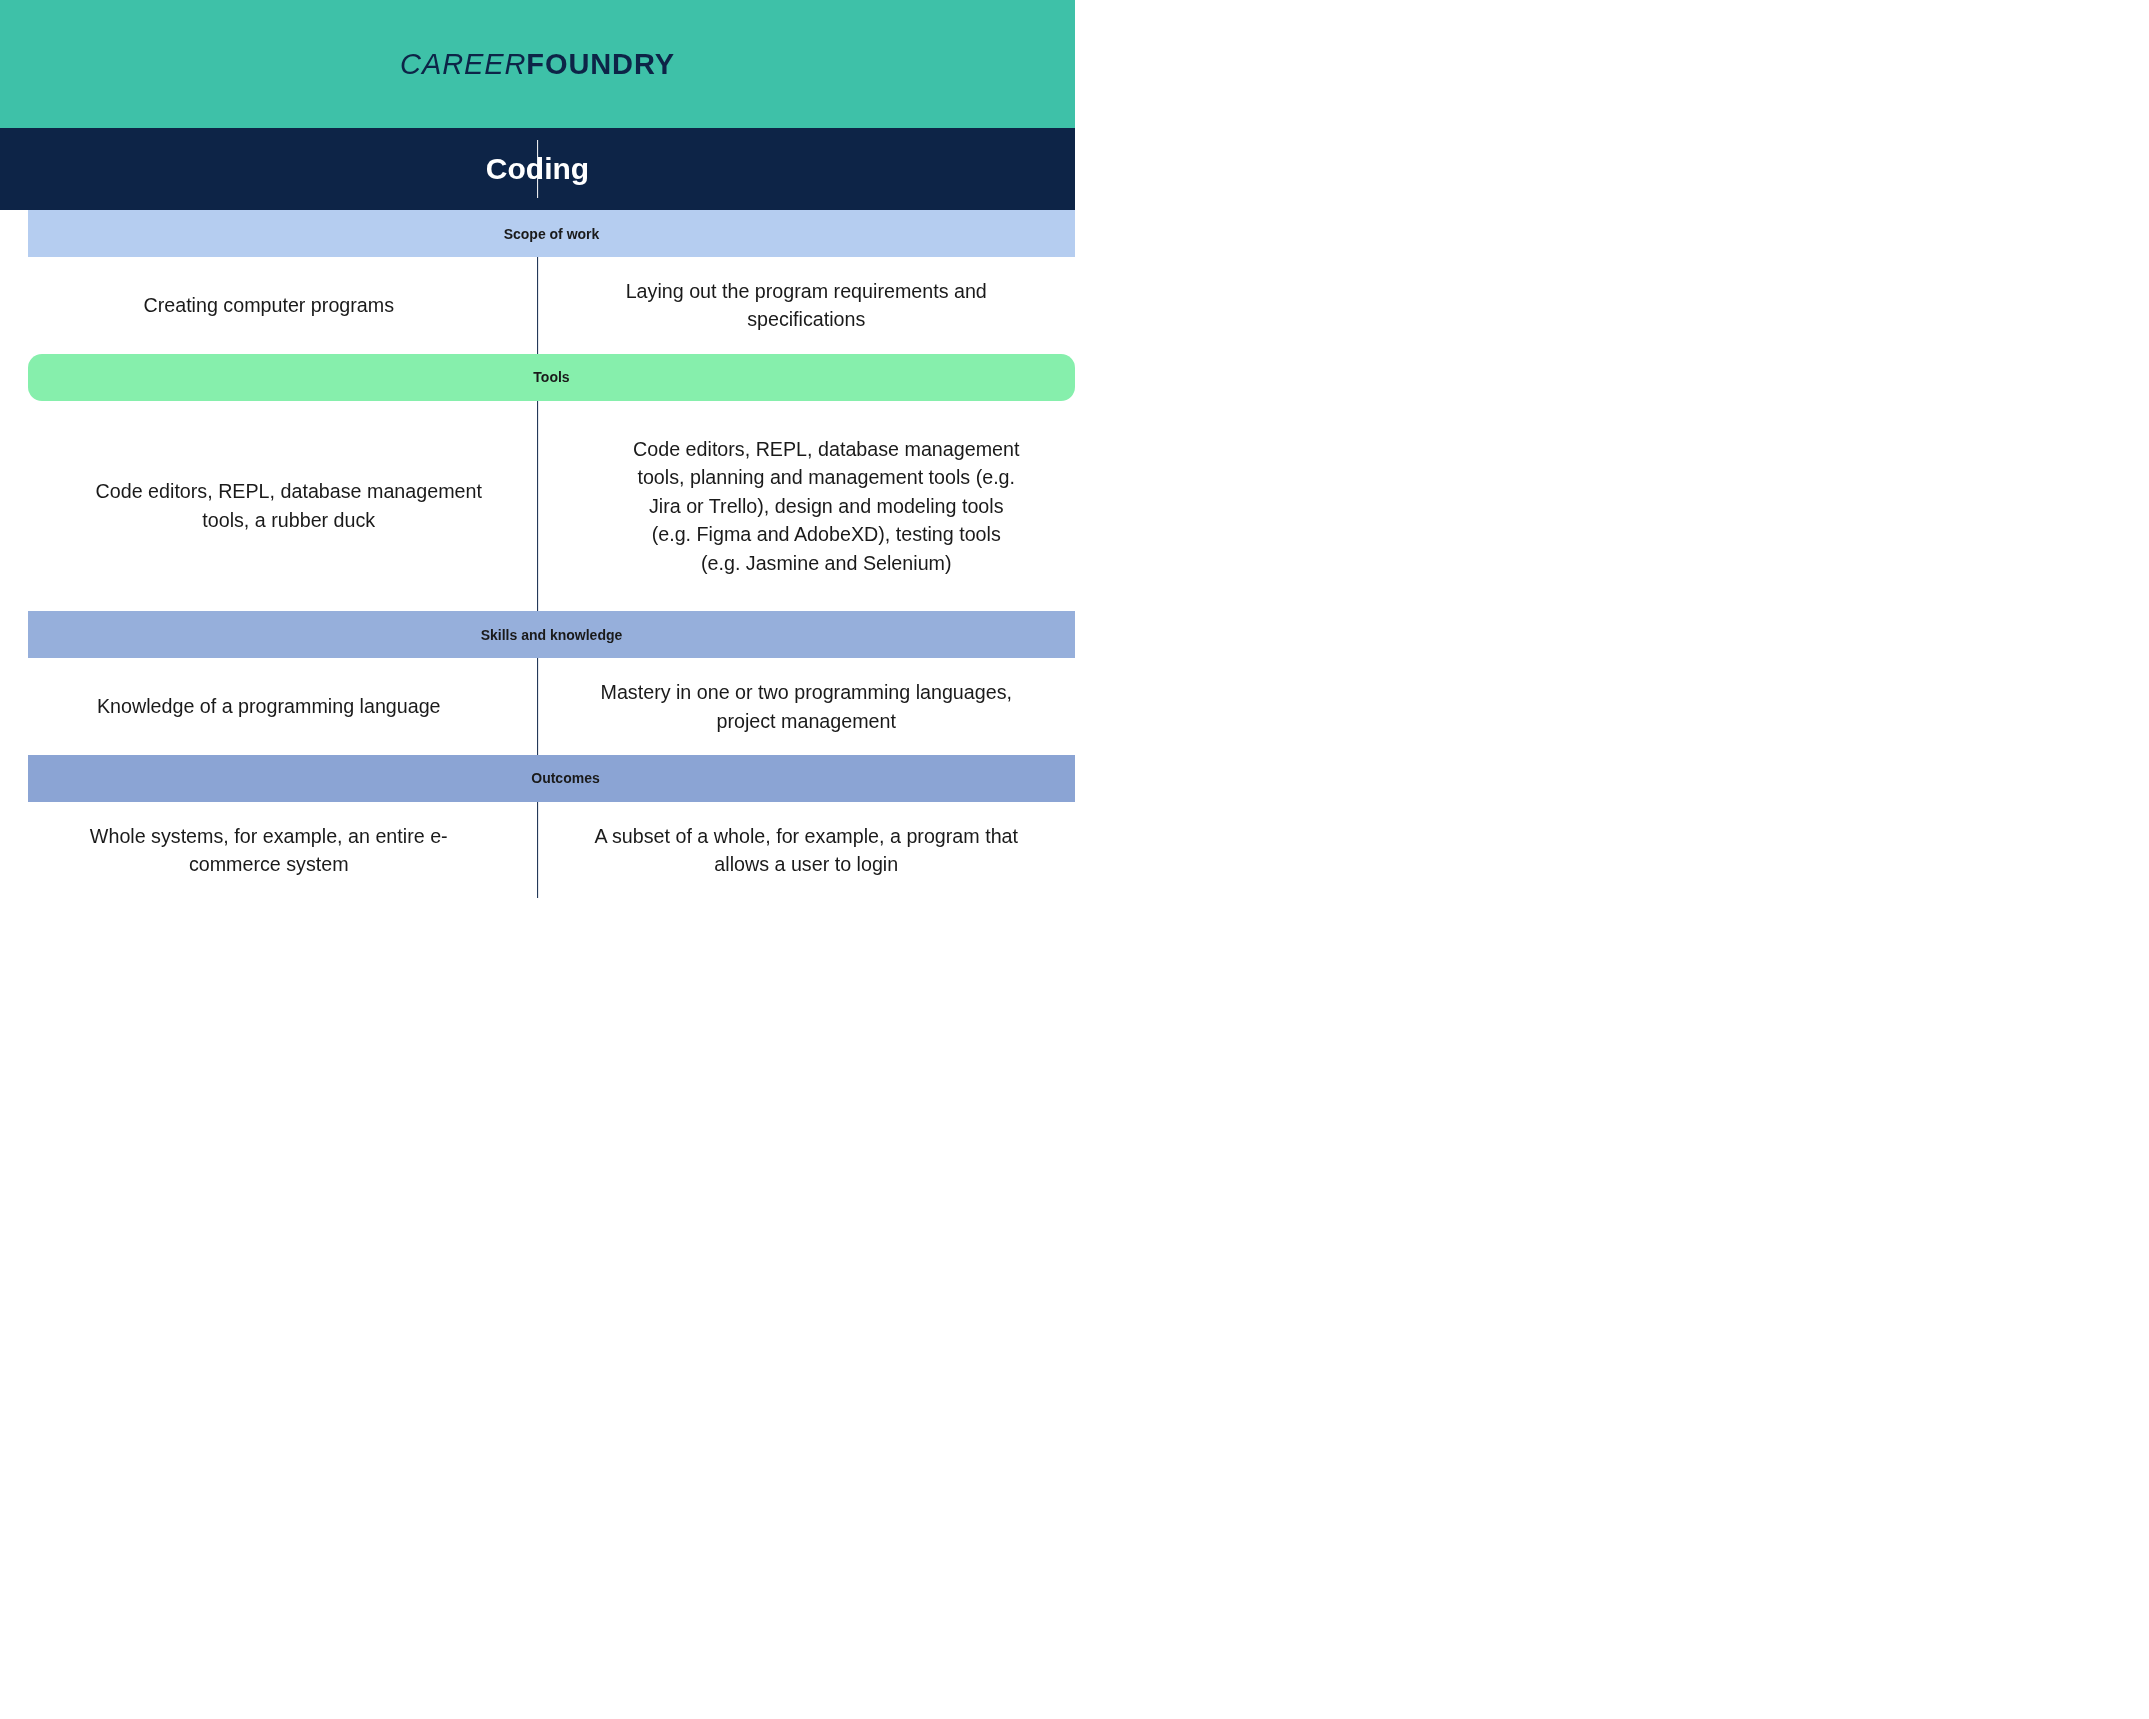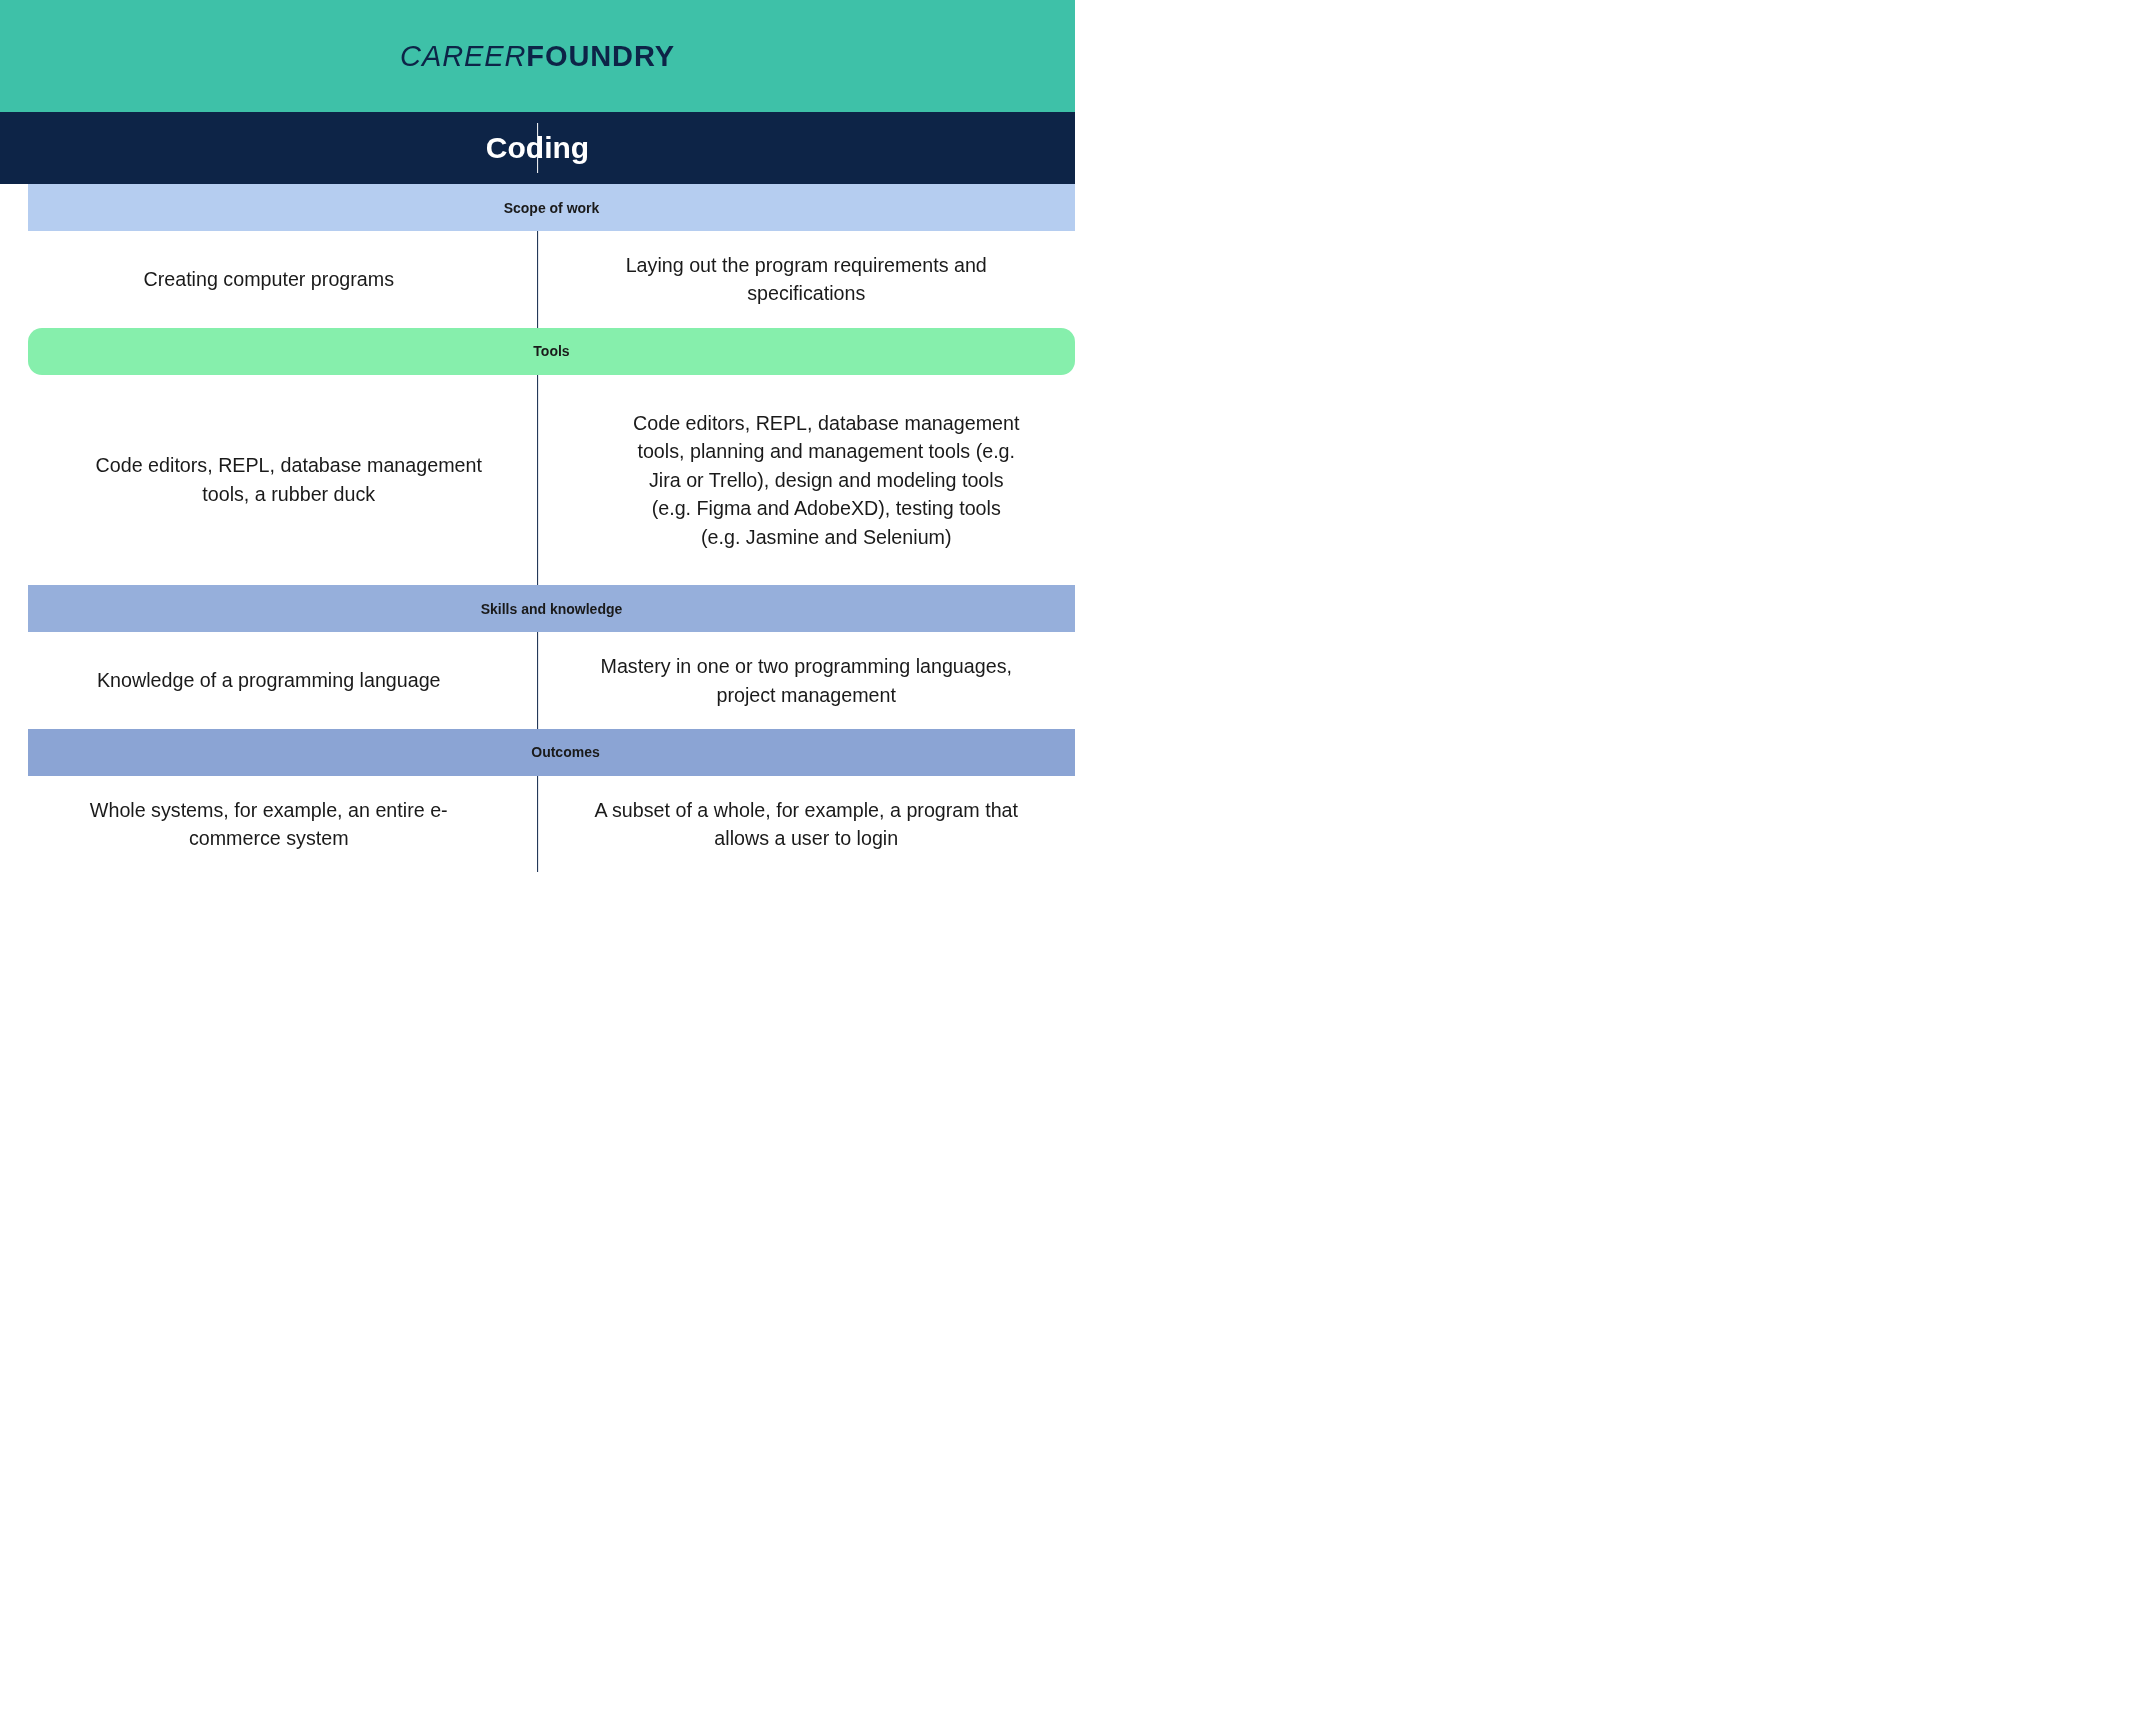--- a/index.html
+++ b/index.html
@@ -10,40 +10,40 @@
     body {
       font-family: -apple-system, BlinkMacSystemFont, 'Segoe UI', Arial, sans-serif;
       width: 1075px;
       background: #ffffff;
     }
     .container {
       width: 100%;
     }
     .header-banner {
       background: #3ec1a8;
-      height: 112px;
+      height: 128px;
       display: flex;
       align-items: center;
       justify-content: center;
     }
     .logo {
       font-size: 29px;
       color: #0d2447;
       letter-spacing: 0.9px;
       font-weight: 400;
       font-style: italic;
     }
     .logo .bold {
       font-weight: 900;
       font-style: normal;
     }
     .column-headers {
       display: flex;
       background: #0d2447;
-      height: 72px;
+      height: 82px;
       position: relative;
     }
     .column-headers::after {
       content: '';
       position: absolute;
       left: 50%;
       top: 15%;
       height: 70%;
       width: 1.8px;
       background: #ffffff;

